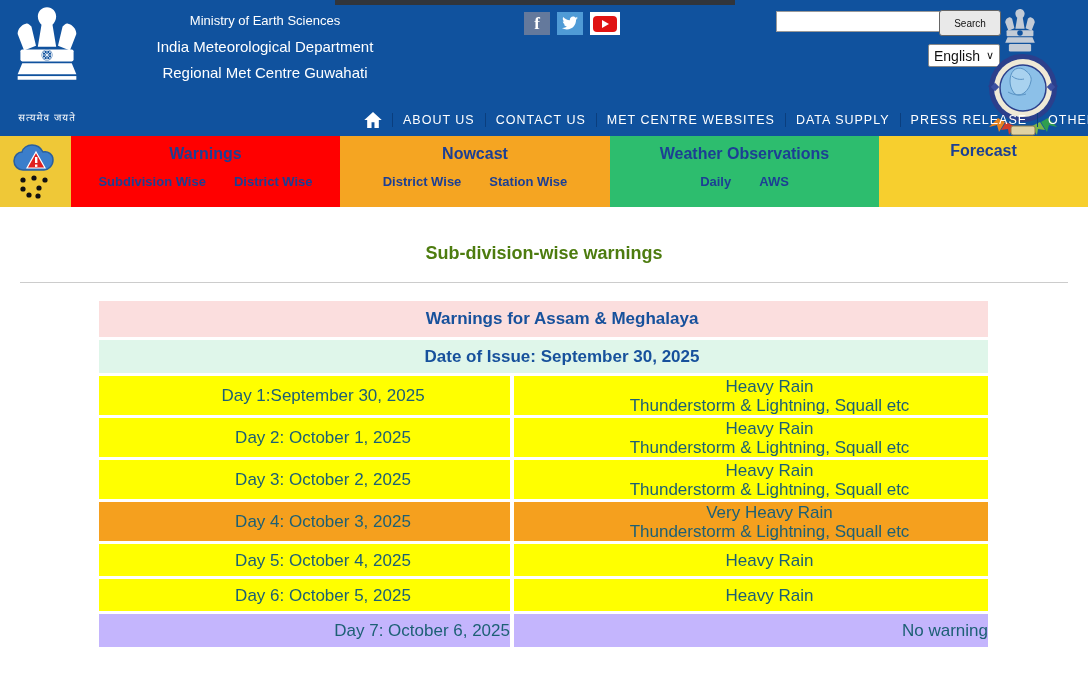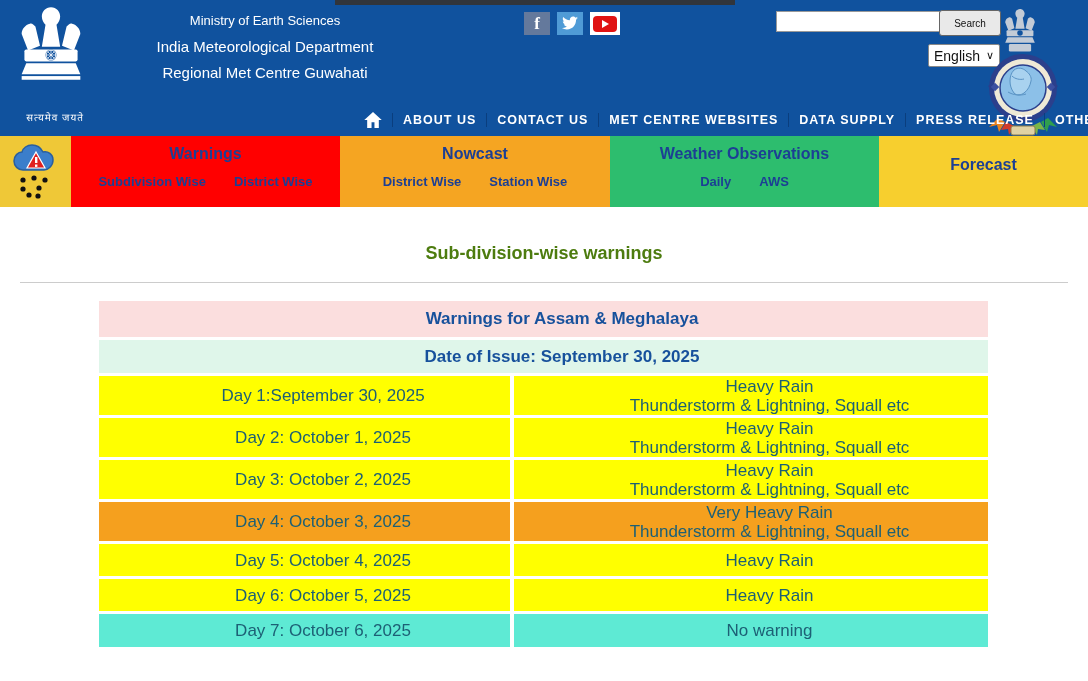--- a/index.html
+++ b/index.html
@@ -5,21 +5,21 @@
   html,body{margin:0;padding:0;}
   body{
     width:1088px;height:681px;position:relative;overflow:hidden;
     background:#ffffff;font-family:"Liberation Sans",sans-serif;
   }
   
   .top-strip{position:absolute;left:335px;top:0;width:400px;height:5px;background:#31353b;z-index:6;}
 
   
   .banner{position:absolute;left:0;top:0;width:1088px;height:136px;background:#10529e;}
-  .emblem{position:absolute;left:10px;top:5px;width:74px;text-align:right;}
+  .emblem{position:absolute;left:10px;top:5px;width:74px;text-align:center;}
   .emblem-caption{color:#ffffff;font-size:10px;margin-top:1px;letter-spacing:1px;}
   .titles{position:absolute;left:112px;top:13px;width:306px;text-align:center;color:#ffffff;}
   .titles .t1{font-size:13px;margin-bottom:10px;}
   .titles .t2{font-size:15px;margin-bottom:9px;}
   .titles .t3{font-size:15px;}
   .social{position:absolute;left:524px;top:12px;display:flex;gap:7px;align-items:center;}
   .s-ico{width:26px;height:23px;display:flex;align-items:center;justify-content:center;cursor:pointer;}
   .fb{background:#64799c;color:#fff;font-weight:bold;font-size:17px;font-family:"Liberation Serif",serif;}
   .tw{background:#4f9bd6;}
   .yt{background:#ffffff;width:30px;}
@@ -27,30 +27,30 @@
   .yt-tri{width:0;height:0;border-left:7px solid #fff;border-top:4px solid transparent;border-bottom:4px solid transparent;}
   .search-input{position:absolute;left:776px;top:11px;width:154px;height:19px;border:1px solid #999;background:#fff;font-size:13px;padding:0 4px;}
   .search-btn{position:absolute;left:939px;top:10px;width:60px;height:24px;background:#e9e9e9;border:1px solid #666;border-radius:3px;font-size:10px;color:#111;display:flex;align-items:center;justify-content:center;cursor:pointer;}
   .lang-box{position:absolute;left:928px;top:44px;width:70px;height:21px;background:#fff;border:1px solid #888;border-radius:2px;font-size:14px;color:#111;display:flex;align-items:center;justify-content:center;gap:6px;cursor:pointer;}
   .small-emblem{position:absolute;left:1002px;top:8px;}
   .imd-logo{position:absolute;left:984px;top:52px;}
 
   
   .nav{position:absolute;left:354px;top:103px;height:33px;display:flex;align-items:center;color:#fff;}
   .nav-home{padding:0 10px;display:flex;align-items:center;cursor:pointer;}
-  .nav-item{padding:0 10px;font-size:12.5px;font-weight:bold;letter-spacing:1px;border-left:1px solid #0a3e7e;cursor:pointer;white-space:nowrap;}
+  .nav-item{padding:0 10px;font-size:12.5px;font-weight:normal;letter-spacing:1px;border-left:1px solid #0a3e7e;cursor:pointer;white-space:nowrap;}
 
   
   .menu{position:absolute;left:0;top:136px;width:1088px;height:71px;display:flex;}
   .m-sec{text-align:center;box-sizing:border-box;padding-top:9px;}
   .m-icon{width:71px;background:#efc837;display:flex;align-items:center;justify-content:center;padding-top:0;}
   .m-warn{width:269px;background:#ff0000;}
   .m-now{width:270px;background:#f5a522;}
   .m-obs{width:269px;background:#2dbd6e;}
-  .m-fore{width:209px;background:#f7cf2e;padding-top:20px;}
+  .m-fore{width:209px;background:#f7cf2e;padding-top:6px;}
   .m-title{font-size:16px;font-weight:bold;color:#1c3f94;cursor:pointer;}
   .m-links{margin-top:11px;display:flex;justify-content:center;gap:28px;font-size:13px;font-weight:bold;color:#1c3f94;}
   .m-links span{cursor:pointer;}
 
   
   .content{position:absolute;left:0;top:207px;width:1088px;}
   .page-title{margin-top:36px;text-align:center;color:#4d7c0f;font-weight:bold;font-size:18px;}
   .rule{margin:18px 20px 0 20px;border:none;border-top:1px solid #cccccc;height:0;}
   .wtable{margin:18px 0 0 99px;width:889px;}
   .trow{display:flex;gap:4px;margin-bottom:3px;}
@@ -59,21 +59,21 @@
   .cell-l{width:374px;}
   .cell-r{flex:1;}
   .r-head .cell{height:36px;background:#fbdede;color:#17519c;font-weight:bold;font-size:17px;}
   .r-date .cell{height:33px;background:#dff6ea;color:#17519c;font-weight:bold;font-size:17px;}
   .day-row .cell{color:#1d6075;font-size:17px;line-height:19px;}
   .h39 .cell{height:39px;}
   .h32 .cell{height:32px;}
   .h33 .cell{height:33px;}
   .row-yellow .cell{background:#ffff00;}
   .row-orange .cell{background:#f5a01e;}
-  .row-green .cell{background:#5eead4;}
+  .row-green .cell{background:#c4b5fd;align-items:flex-end;}
 </style>
 </head>
 <body>
 
 <div class="top-strip"></div>
 
 <div class="banner">
 
   <div class="emblem">
     <svg width="66" height="100" viewBox="0 0 72 108">

